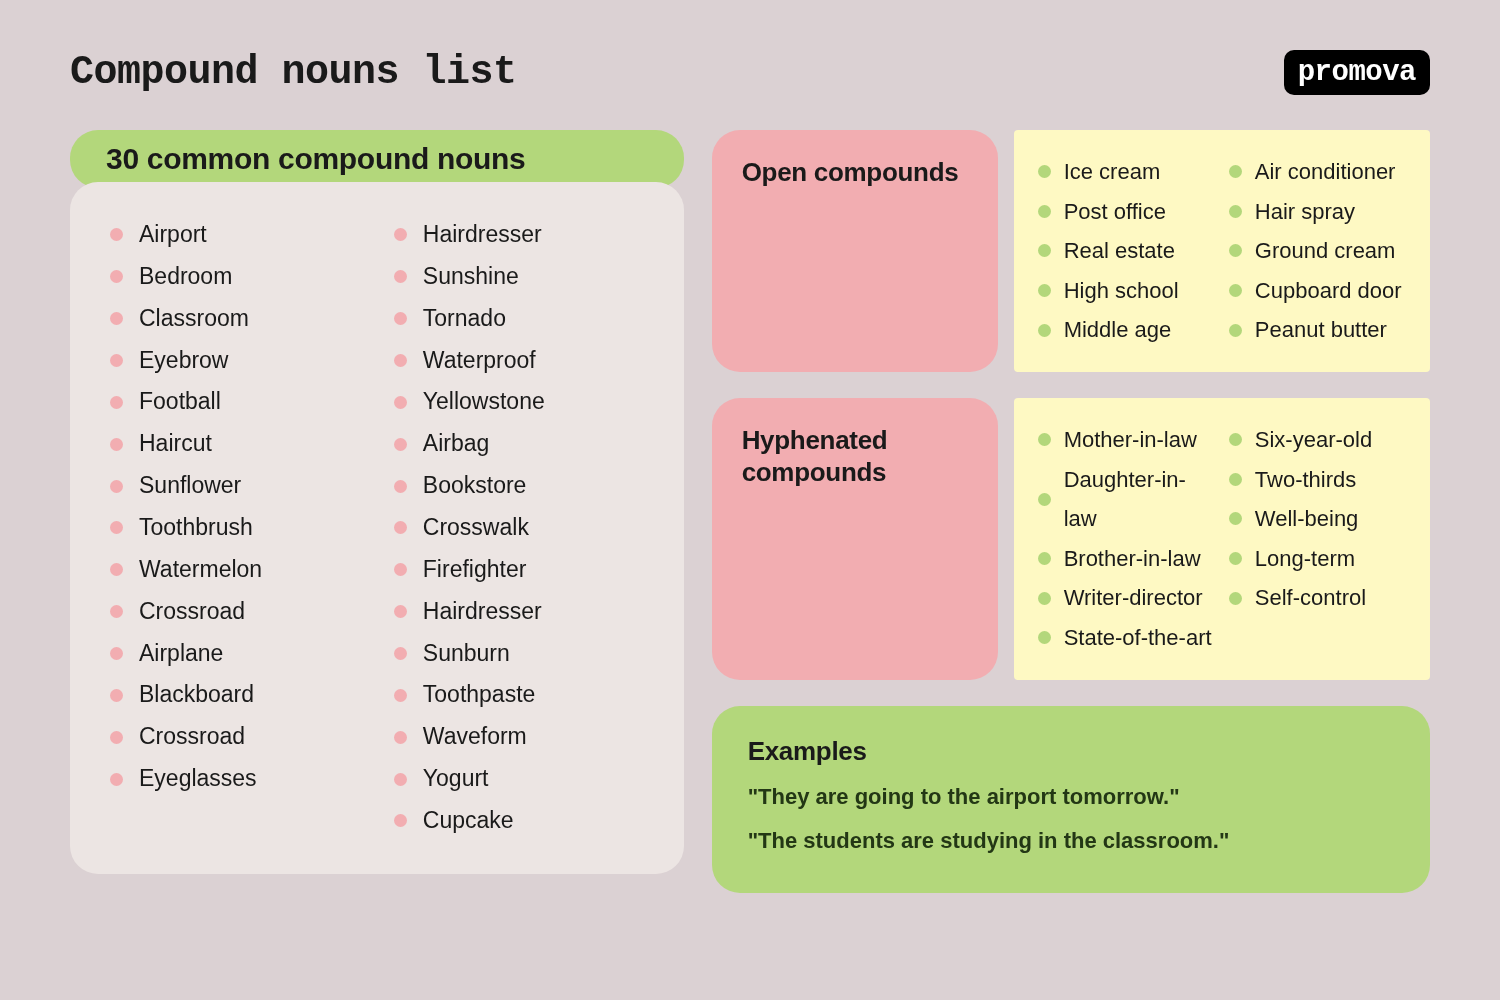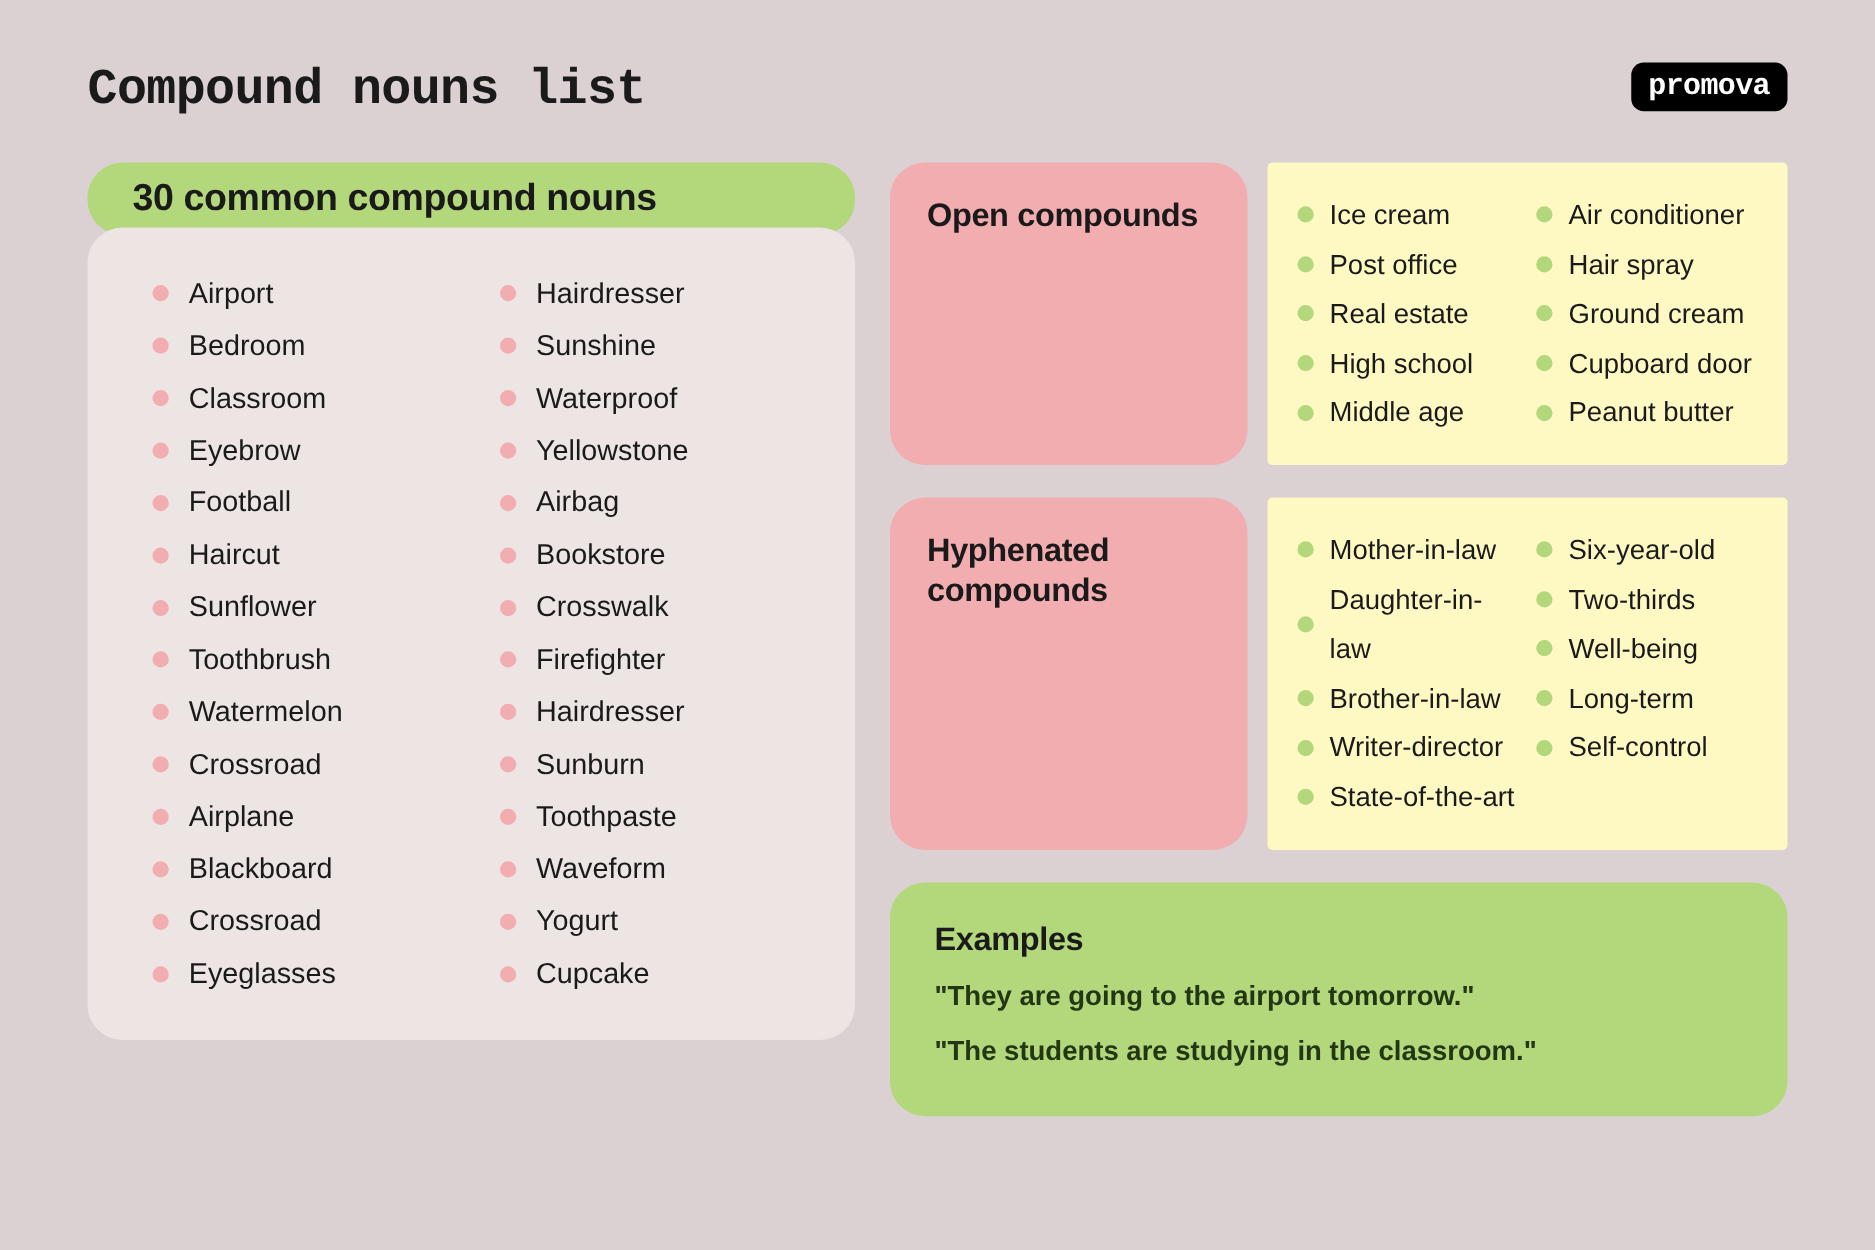--- a/index.html
+++ b/index.html
@@ -21,21 +21,21 @@
     .title {
       font-size: 40px;
       font-weight: 800;
       letter-spacing: -0.5px;
     }
     .logo {
       background: #000;
       color: #fff;
       padding: 6px 14px;
       border-radius: 10px;
-      font-size: 24px;
+      font-size: 29px;
       font-weight: 700;
       letter-spacing: -0.5px;
     }
     .content {
       display: flex;
       gap: 28px;
     }
     .left-col {
       width: 615px;
     }
@@ -49,21 +49,21 @@
       background: #b3d77b;
       border-radius: 28px;
       padding: 12px 36px;
       font-size: 30px;
       font-weight: 800;
       letter-spacing: -0.3px;
     }
     .main-list-card {
       background: #ece5e3;
       border-radius: 28px;
-      padding: 32px 38px 32px 52px;
+      padding: 32px 38px 32px 40px;
       margin-top: -6px;
       display: flex;
       gap: 32px;
     }
     .list-column { flex: 1; }
     .list-item {
       display: flex;
       align-items: center;
       gap: 16px;
       font-size: 23px;
@@ -205,20 +205,24 @@
           <div class="list-item">
             <span class="bullet-pink"></span>
             <span>Hairdresser</span>
           </div>
           <div class="list-item">
             <span class="bullet-pink"></span>
             <span>Sunshine</span>
           </div>
           <div class="list-item">
             <span class="bullet-pink"></span>
+            <span>Tornado</span>
+          </div>
+          <div class="list-item">
+            <span class="bullet-pink"></span>
             <span>Waterproof</span>
           </div>
           <div class="list-item">
             <span class="bullet-pink"></span>
             <span>Yellowstone</span>
           </div>
           <div class="list-item">
             <span class="bullet-pink"></span>
             <span>Airbag</span>
           </div>

